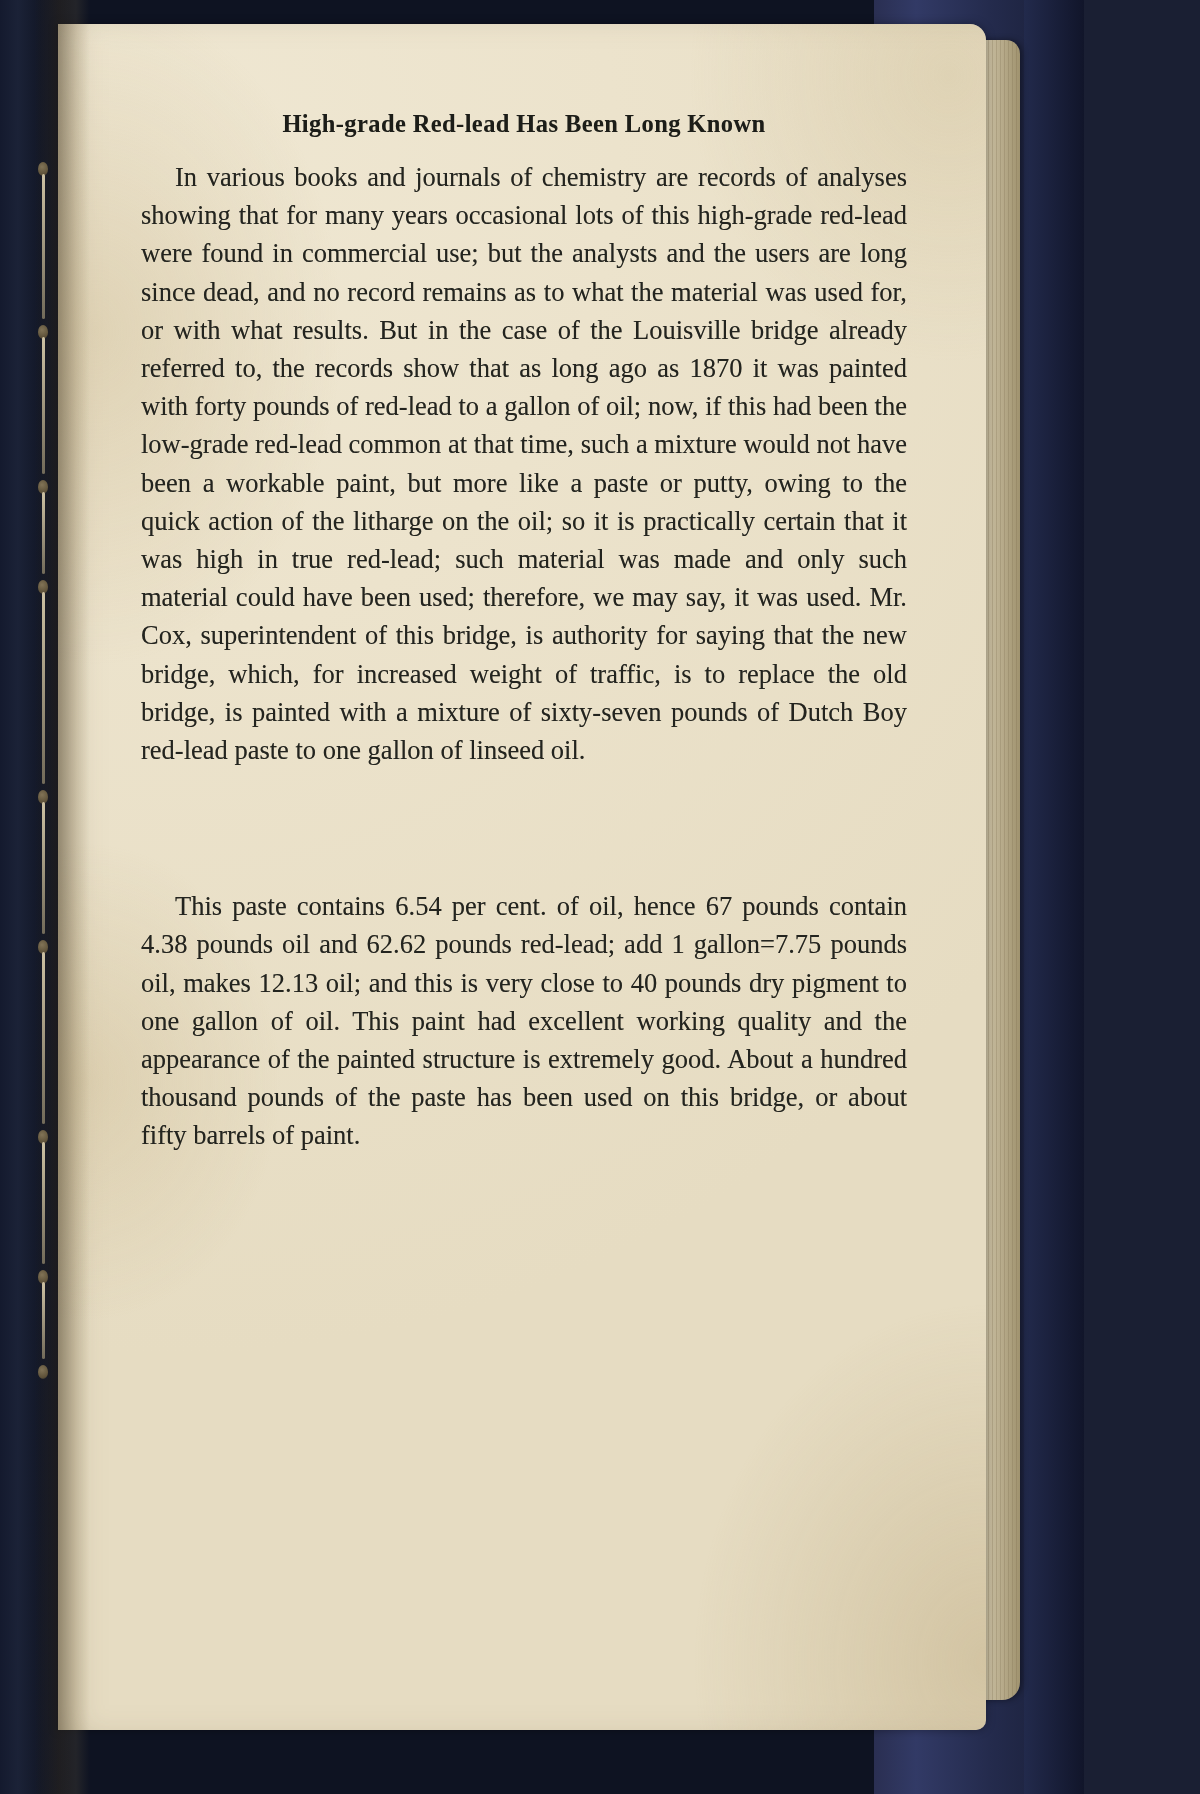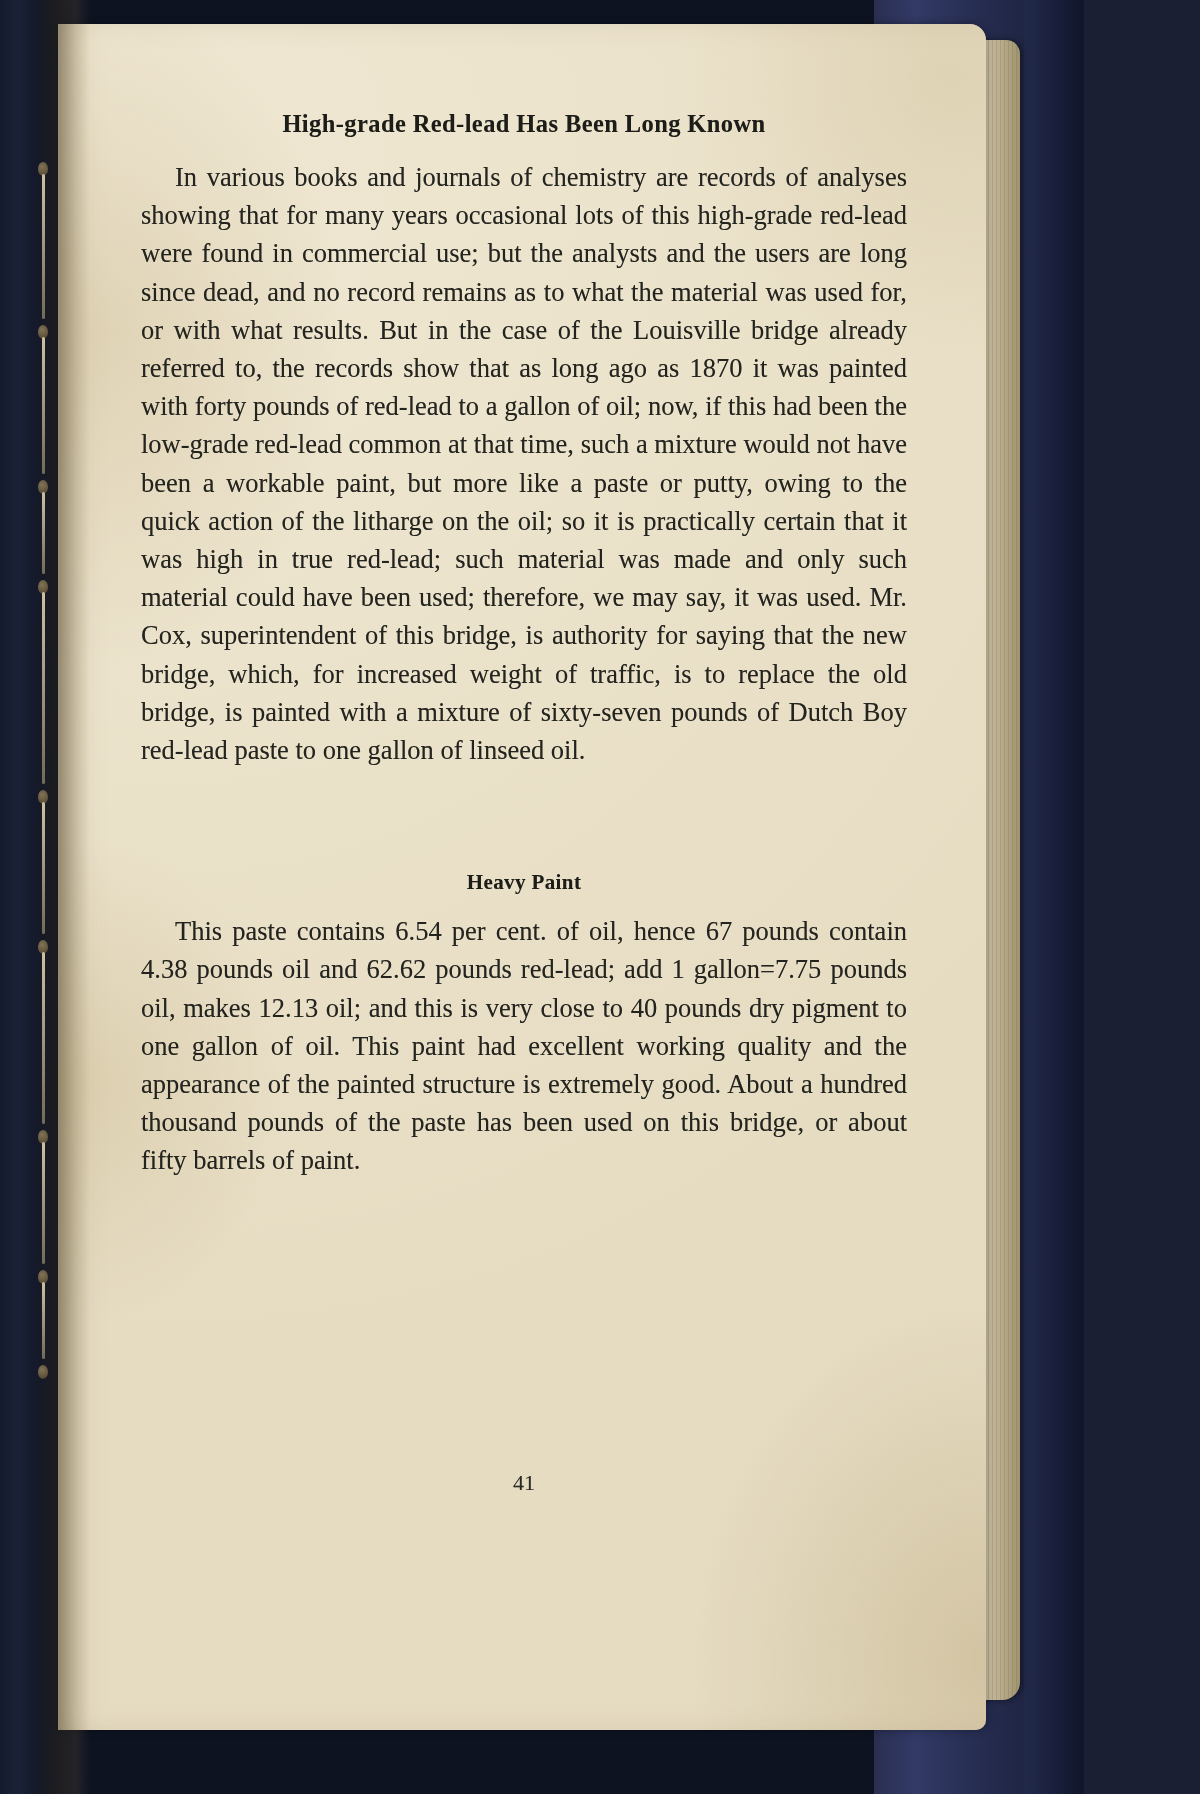--- a/index.html
+++ b/index.html
@@ -205,25 +205,23 @@
   <div id="page">
 
     <div class="text-column">
 
       <h2 class="section-title">High-grade Red-lead Has Been Long Known</h2>
 
       <p class="para">In various books and journals of chemistry are records of analyses showing that for many years occasional lots of this high-grade red-lead were found in commercial use; but the analysts and the users are long since dead, and no record remains as to what the material was used for, or with what results.  But in the case of the Louisville bridge already referred to, the records show that as long ago as 1870 it was painted with forty pounds of red-lead to a gallon of oil; now, if this had been the low-grade red-lead common at that time, such a mixture would not have been a workable paint, but more like a paste or putty, owing to the quick action of the litharge on the oil; so it is practically certain that it was high in true red-lead; such material was made and only such material could have been used; therefore, we may say, it was used.  Mr. Cox, superintendent of this bridge, is authority for saying that the new bridge, which, for increased weight of traffic, is to replace the old bridge, is painted with a mixture of sixty-seven pounds of Dutch Boy red-lead paste to one gallon of linseed oil.</p>
 
       <div class="spacer-lg"></div>
 
-      <h3 class="section-title sub">Heavy Paint</h3>
 
       <p class="para">This paste contains 6.54 per cent. of oil, hence 67 pounds contain 4.38 pounds oil and 62.62 pounds red-lead; add 1 gallon=7.75 pounds oil, makes 12.13 oil; and this is very close to 40 pounds dry pigment to one gallon of oil.  This paint had excellent working quality and the appearance of the painted structure is extremely good.  About a hundred thousand pounds of the paste has been used on this bridge, or about fifty barrels of paint.</p>
 
-      <div class="page-number">41</div>
     </div>
   </div>
 
   <div class="gutter"></div>
 
   <div class="stitching">
       <div class="stitch-dot" style="top: 12px;"></div>
       <div class="stitch-thread" style="top: 24px; height: 145px;"></div>
       <div class="stitch-dot" style="top: 175px;"></div>
       <div class="stitch-thread" style="top: 187px; height: 137px;"></div>

